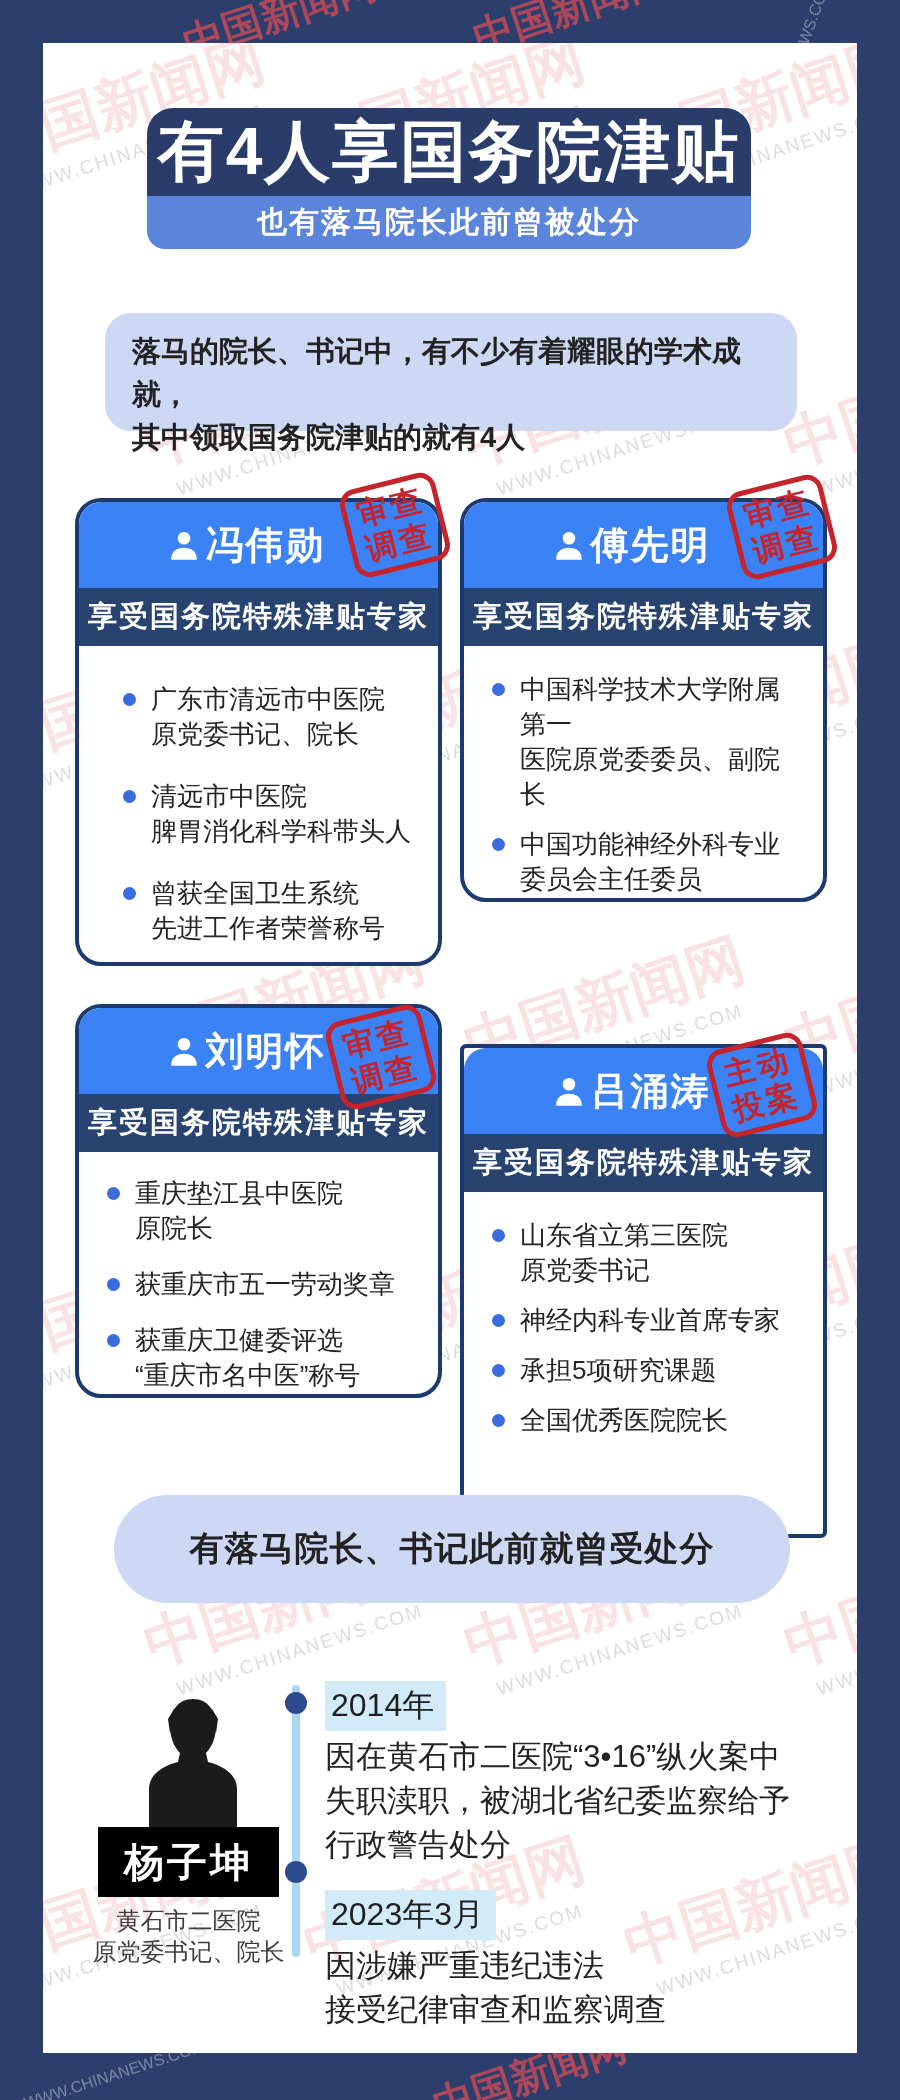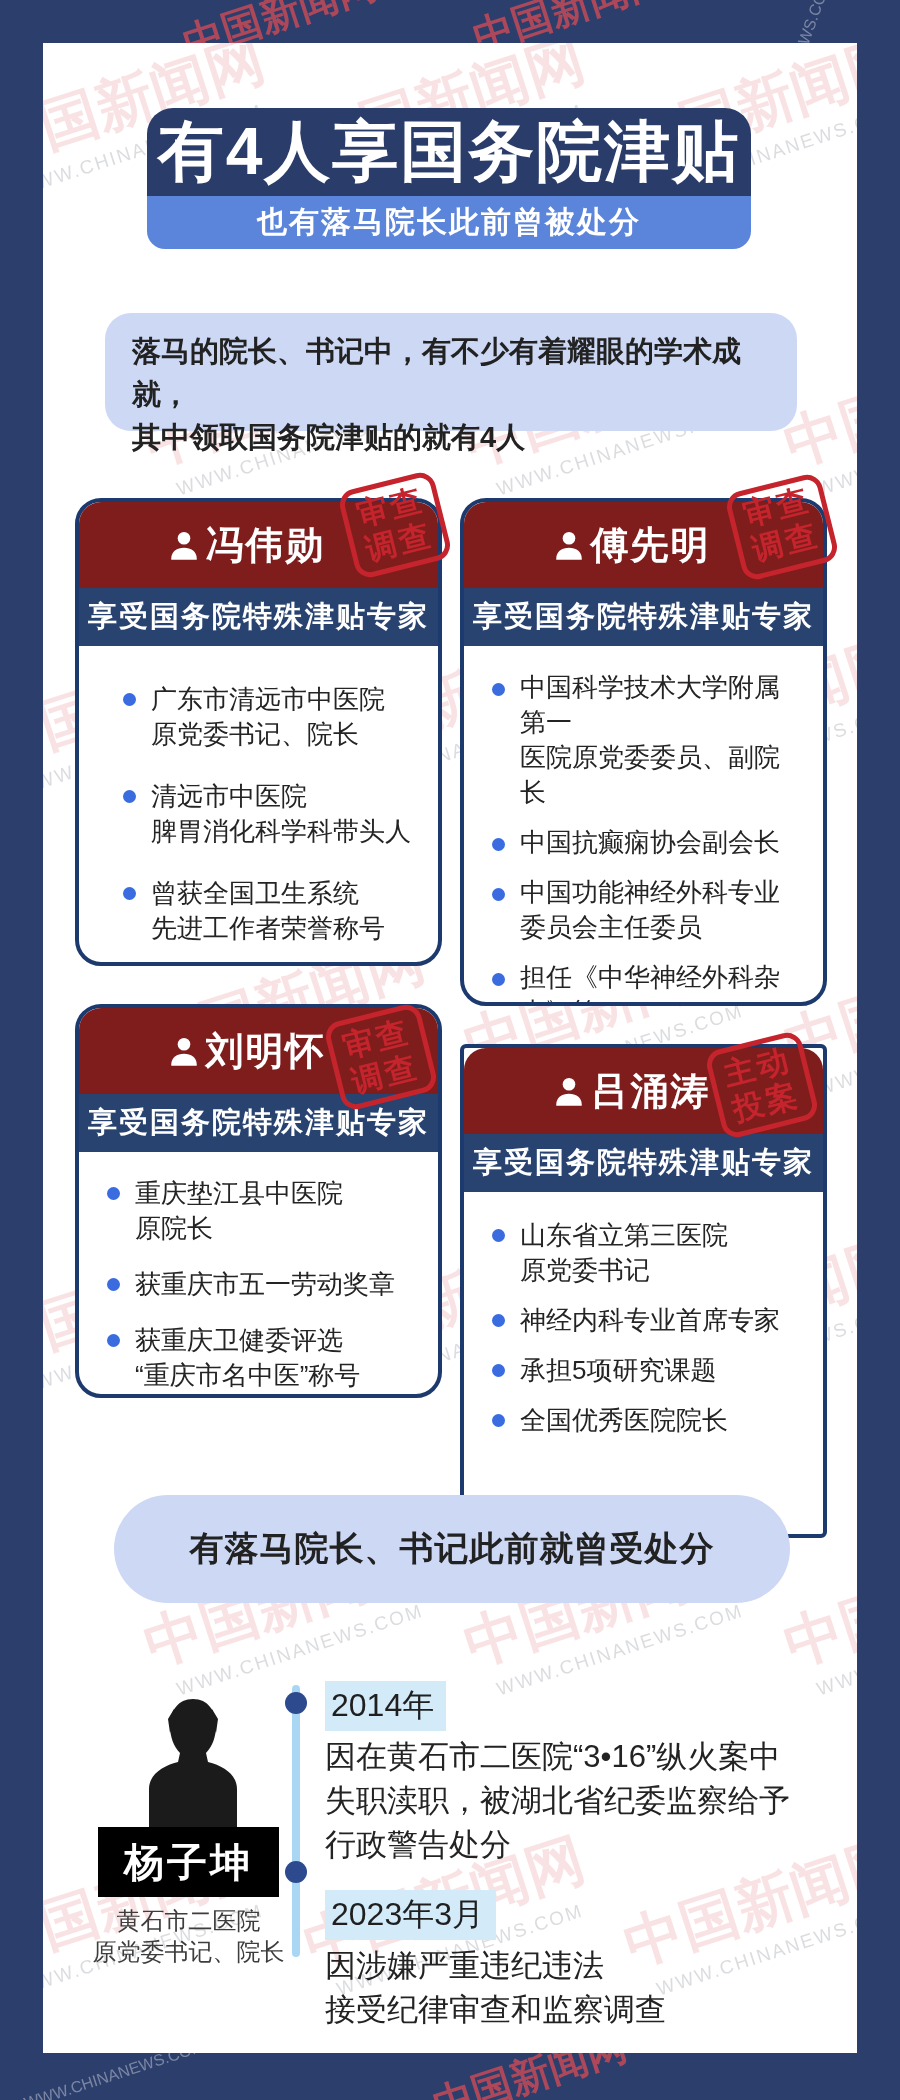--- a/index.html
+++ b/index.html
@@ -19,24 +19,24 @@
   .title-box span { color:#fff; font-size:66px; font-weight:bold; letter-spacing:2px; }
   .subtitle-bar { position:absolute; left:104px; top:153px; width:604px; height:53px; background:#5b84db; border-radius:0 0 18px 18px; display:flex; align-items:center; justify-content:center; }
   .subtitle-bar span { color:#fff; font-size:30px; font-weight:bold; letter-spacing:2px; }
 
   .intro-box { position:absolute; left:62px; top:270px; width:692px; height:118px; background:#ccd8f4; border-radius:26px; padding:17px 27px; }
   .intro-box .line { display:block; font-size:29px; line-height:43px; color:#222; font-weight:600; }
 
   .card { position:absolute; width:367px; background:#fff; border:4px solid #1d3a6e; border-radius:26px; overflow:visible; }
   .card-clip { position:absolute; inset:0; border-radius:22px; overflow:hidden; }
   .card1 { left:32px; top:455px; height:468px; }
-  .card2 { left:417px; top:455px; height:508px;font-family:Liberation Mono, monospace; }
+  .card2 { left:417px; top:455px; height:404px; }
   .card3 { left:32px; top:961px; height:394px; }
   .card4 { left:417px; top:1001px; height:494px;border-radius:6px; }
-  .card-header { height:86px; background:#7f1d1d; display:flex; align-items:center; justify-content:center; gap:4px; padding-right:26px; }
+  .card-header { height:86px; background:#3b82f6; display:flex; align-items:center; justify-content:center; gap:4px; padding-right:26px; }
   .person-icon { width:36px; height:36px; flex:0 0 auto; }
   .card-name { color:#fff; font-size:38px; font-weight:bold; letter-spacing:2px; }
   .card-subbar { height:58px; background:#28436f; display:flex; align-items:center; justify-content:center; }
   .card-subbar span { color:#fff; font-size:29px; font-weight:bold; letter-spacing:2px; white-space:nowrap; }
   .card-body { padding:26px 18px 16px 28px; }
   .card1 .card-body { padding-top:36px;padding-left:44px; }
   .card3 .card-body { padding-top:24px; }
   .bullet { display:flex; gap:15px; margin-bottom:15px; }
   .card1 .bullet { margin-bottom:27px; }
   .card3 .bullet { margin-bottom:21px; }
@@ -228,24 +228,20 @@
           <div class="card-subbar">
             <span>享受国务院特殊津贴专家</span>
           </div>
           <div class="card-body">
             <div class="bullet">
                 <span class="dot"></span>
                 <div class="btext"><span>中国科学技术大学附属第一</span><br><span>医院原党委委员、副院长</span></div>
               </div>
             <div class="bullet">
                 <span class="dot"></span>
-                <div class="btext"><span>中国抗癫痫协会副会长</span></div>
-              </div>
-            <div class="bullet">
-                <span class="dot"></span>
                 <div class="btext"><span>中国功能神经外科专业</span><br><span>委员会主任委员</span></div>
               </div>
             <div class="bullet">
                 <span class="dot"></span>
                 <div class="btext"><span>担任《中华神经外科杂志》等</span><br></div>
               </div>
 
           </div>
         </div>
         <div class="stamp">

